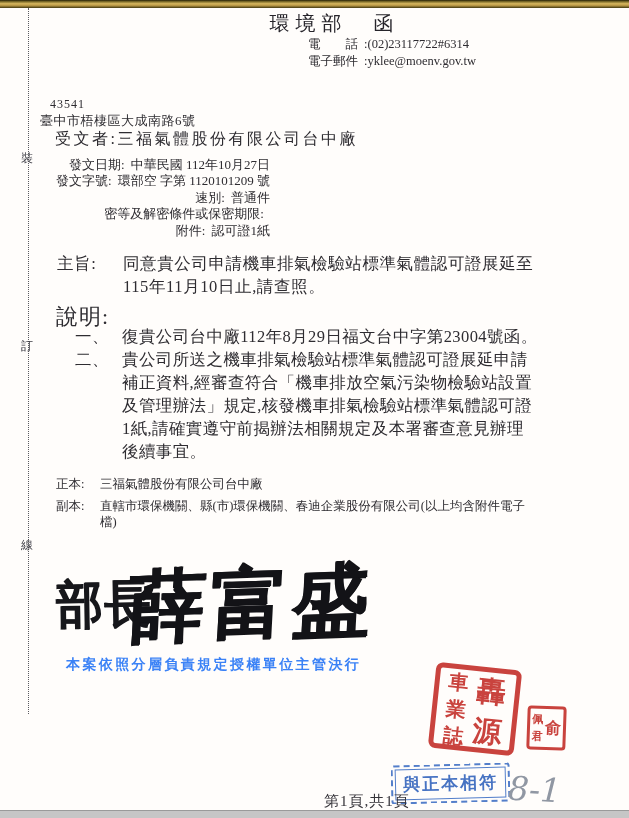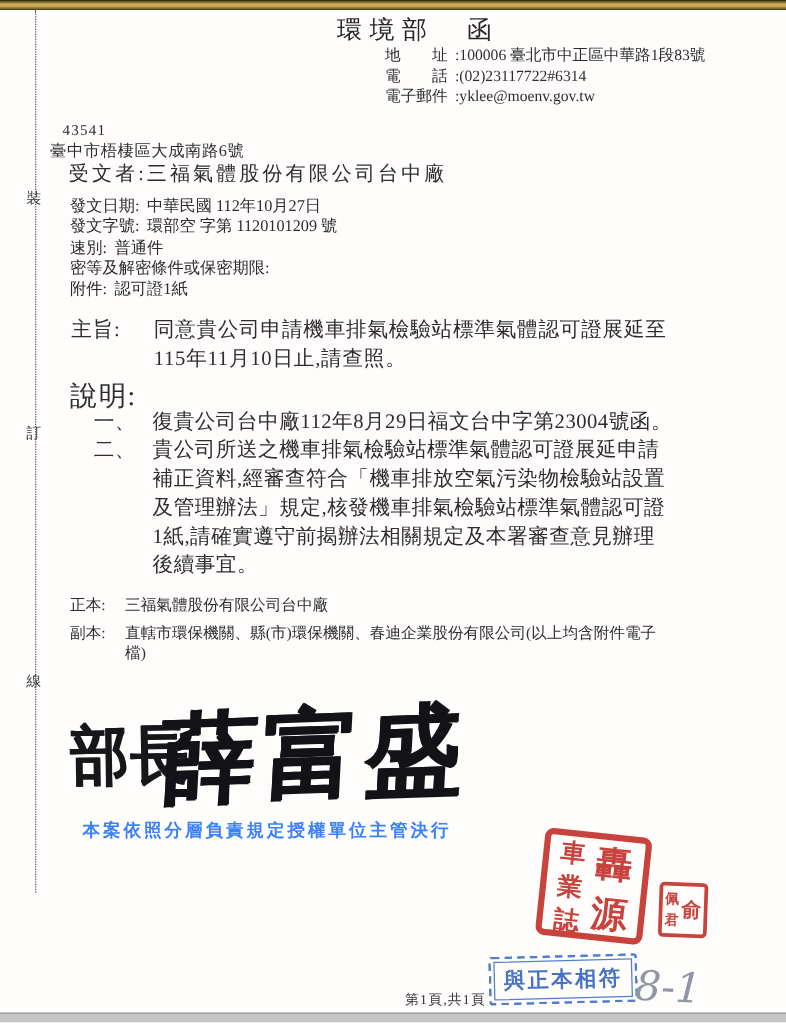--- a/index.html
+++ b/index.html
@@ -27,21 +27,21 @@
 
   .contact{position:absolute;left:308px;top:36px;font-size:12.5px;line-height:16.5px;}
   .contact-row{white-space:nowrap;}
   .contact-label{display:inline-block;width:56px;}
 
   .postal{position:absolute;left:50px;top:97px;font-size:12px;letter-spacing:1px;}
   .street{position:absolute;left:40px;top:112px;font-size:13px;letter-spacing:0.5px;}
 
   .recipient{position:absolute;left:55px;top:129px;font-size:16px;letter-spacing:2.5px;white-space:nowrap;}
 
-  .doc-meta{position:absolute;left:56px;top:157px;font-size:13px;line-height:16.4px;}
+  .doc-meta{position:absolute;left:56px;top:157px;font-size:13px;line-height:16.4px;text-align:right;}
   .meta-row{white-space:nowrap;}
   .meta-label{margin-right:6px;}
 
   .subject{position:absolute;left:57px;top:252px;display:flex;font-size:16.5px;line-height:23px;letter-spacing:0.6px;justify-content:space-between;}
   .subject-label{flex:0 0 66px;}
   .subject-text{width:412px;}
 
   .explain-label{position:absolute;left:56px;top:302px;font-size:22px;letter-spacing:1px;}
   .explain-items{position:absolute;left:75px;top:325px;font-size:16.5px;line-height:23px;letter-spacing:0.4px;}
   .explain-item{display:flex;}
@@ -76,43 +76,40 @@
     color:#c5342e;opacity:0.92;}
   .seal-small .col-right{font-size:16px;font-weight:700;}
   .seal-small .col-left{font-size:11px;font-weight:700;}
 
   
   .stamp-blue{position:absolute;left:391px;top:764px;transform:rotate(-1.5deg);
     border:2px dashed #4a78c8;border-radius:3px;padding:2px;opacity:0.95;}
   .stamp-blue-inner{border:1px solid #4a78c8;padding:3px 7px;
     color:#3e6cc0;font-size:17px;font-weight:700;letter-spacing:2px;white-space:nowrap;}
 
-  .page-info{position:absolute;left:324px;top:792px;font-size:11px;letter-spacing:1px;color:#343238;}
+  .page-info{position:absolute;left:324px;top:792px;font-size:15px;letter-spacing:1px;color:#343238;}
   .handwritten{position:absolute;left:508px;top:770px;font-size:33px;font-style:italic;
     color:#9097a3;transform:rotate(3deg);font-family:"DejaVu Serif",serif;}
 </style>
 </head>
 <body>
 
 <div class="sheet">
 
   <div class="top-bar"></div>
 
   <div class="binding-line"></div>
   <span class="binding-mark bm-0">裝</span>
   <span class="binding-mark bm-1">訂</span>
   <span class="binding-mark bm-2">線</span>
 
   <div class="doc-title">環境部　函</div>
 
   <div class="contact">
     <div class="contact-row">
-      <span class="contact-label">地　　址</span><span>:100006 臺北市中正區中華路1段83號</span>
-    </div>
-    <div class="contact-row">
       <span class="contact-label">電　　話</span><span>:(02)23117722#6314</span>
     </div>
     <div class="contact-row">
       <span class="contact-label">電子郵件</span><span>:yklee@moenv.gov.tw</span>
     </div>
   </div>
 
   <div class="postal">43541</div>
   <div class="street">臺中市梧棲區大成南路6號</div>
   <div class="recipient">

